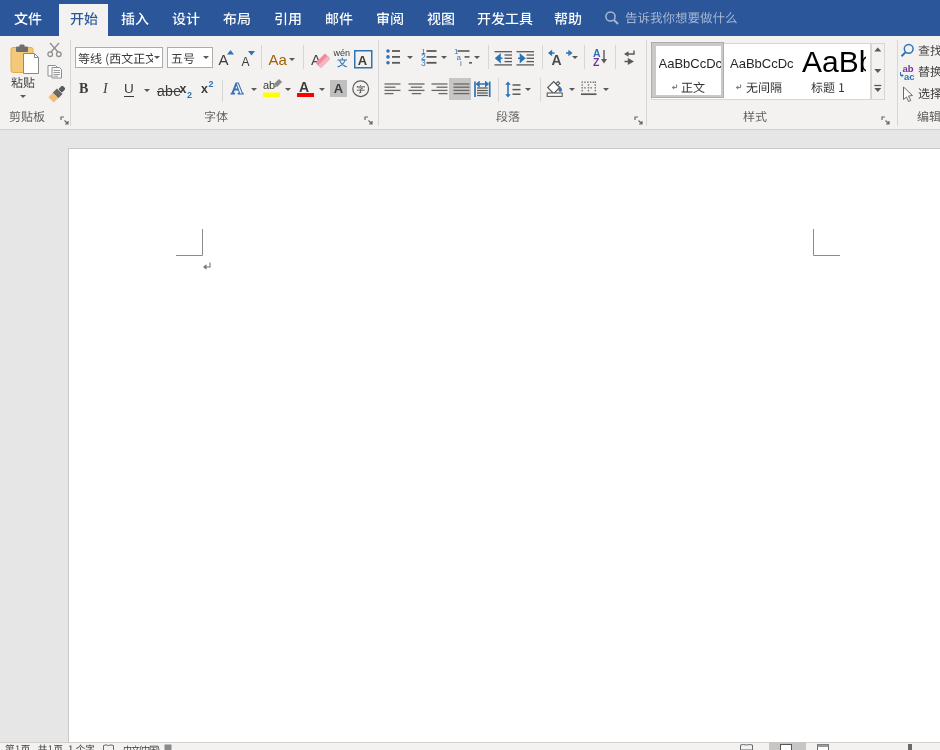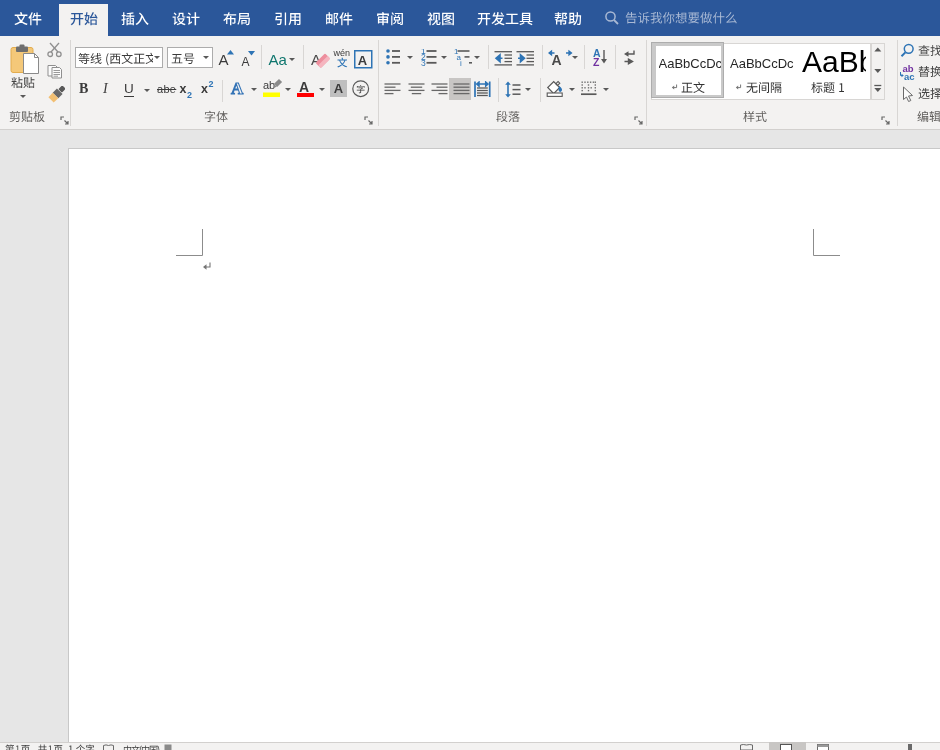--- a/index.html
+++ b/index.html
@@ -137,21 +137,21 @@
 <div class="dd" style="left:202.5px;top:55.5px"></div>
 <div class="abs" style="left:218.5px;top:51px;font-size:15px;color:#3b3b3b">A</div>
 <svg class="abs" style="left:226.5px;top:50px" width="7" height="5">
       <path d="M3.5 0L7 4.5H0Z" fill="#2E74B5"></path>
     </svg>
 <div class="abs" style="left:241.5px;top:55px;font-size:12px;color:#3b3b3b">A</div>
 <svg class="abs" style="left:248px;top:50.5px" width="7" height="5">
       <path d="M3.5 4.5L0 0H7Z" fill="#2E74B5"></path>
     </svg>
 <div class="vsep" style="left:261px;top:45px;height:24px"></div>
-<div class="abs" style="left:268.5px;top:50.5px;font-size:15px;color:#0f766e">Aa</div>
+<div class="abs" style="left:268.5px;top:50.5px;font-size:15px;color:#a16207">Aa</div>
 <div class="dd" style="left:289px;top:57.5px"></div>
 <div class="vsep" style="left:302.5px;top:45px;height:24px"></div>
 <svg class="abs" style="left:311px;top:50px" width="20" height="19">
 <text x="0" y="15" font-size="15" fill="#4a4a4a" font-family="Liberation Sans">A</text>
 <g transform="rotate(-45 12 10.5)">
         <rect x="5" y="6.8" width="13.5" height="7.6" rx="1.6" fill="#ED8E9D"></rect>
         <path d="M6.6 10.5 H18.5 V12.8 Q18.5 14.4 16.9 14.4 H6.6 Q5 14.4 5 12.8 V12 Q5 10.5 6.6 10.5Z" fill="#F6BCC5" opacity="0.85"></path>
       </g>
 </svg>
 <div class="abs" style="left:333.5px;top:47.5px;font-size:9px;color:#3b3b3b">wén</div>
@@ -159,21 +159,21 @@
       <path transform="translate(0,12.5)" fill="#2E74B5" d="M7.5 -6.6 8.5 -6.3Q7.8 -4.4 6.8 -3.0Q5.8 -1.6 4.3 -0.7Q2.9 0.3 0.9 0.9Q0.9 0.7 0.8 0.6Q0.7 0.4 0.6 0.2Q0.4 0.0 0.3 -0.1Q2.2 -0.6 3.6 -1.4Q5.0 -2.3 5.9 -3.5Q6.9 -4.8 7.5 -6.6ZM3.0 -6.5Q3.6 -4.9 4.6 -3.7Q5.6 -2.4 7.0 -1.5Q8.4 -0.6 10.2 -0.1Q10.1 -0.0 10.0 0.2Q9.8 0.3 9.7 0.5Q9.6 0.7 9.5 0.8Q7.6 0.3 6.2 -0.7Q4.8 -1.7 3.8 -3.1Q2.7 -4.5 2.1 -6.2ZM0.5 -7.0H10.0V-6.1H0.5ZM4.4 -8.6 5.4 -9.0Q5.7 -8.6 5.9 -8.1Q6.1 -7.7 6.2 -7.3L5.1 -7.0Q5.0 -7.3 4.8 -7.8Q4.6 -8.3 4.4 -8.6Z"></path>
     </svg>
 <svg class="abs" style="left:353.5px;top:50px" width="19" height="19">
       <rect x="0.75" y="0.75" width="17" height="17" fill="none" stroke="#2E74B5" stroke-width="1.5"></rect>
       <text x="3.8" y="14.5" font-size="13px" font-weight="bold" fill="#3B3B3B" font-family="Liberation Sans">A</text>
     </svg>
 <div class="abs" style="left:79px;top:80.5px;font-size:14px;font-weight:bold;color:#3b3b3b;font-family:'Liberation Serif'">B</div>
 <div class="abs" style="left:103px;top:80.5px;font-size:14px;font-style:italic;color:#3b3b3b;font-family:'Liberation Serif'">I</div>
 <div class="abs" style="left:124px;top:81px;font-size:13.5px;color:#3b3b3b;border-bottom:1.5px solid #3b3b3b;line-height:15px;">U</div>
 <div class="dd" style="left:143.5px;top:88.5px"></div>
-<div class="abs" style="left:157px;top:83px;font-size:11px;color:#3b3b3b;text-decoration:line-through;letter-spacing:0.3px">abe</div>
+<div class="abs" style="left:157px;top:83px;font-size:14px;color:#3b3b3b;text-decoration:line-through;letter-spacing:0.3px">abe</div>
 <div class="abs" style="left:179.5px;top:82px;font-size:12.5px;font-weight:bold;color:#3b3b3b">x</div>
     <div class="abs" style="left:187px;top:90px;font-size:9px;font-weight:bold;color:#2E74B5">2</div>
 <div class="abs" style="left:201px;top:82px;font-size:12.5px;font-weight:bold;color:#3b3b3b">x</div>
     <div class="abs" style="left:208.5px;top:79px;font-size:9px;font-weight:bold;color:#2E74B5">2</div>
 <div class="vsep" style="left:222px;top:80px;height:22px"></div>
 <div class="abs" style="left:231px;top:79px;font-size:17px;font-weight:bold;color:rgba(255,255,255,0);-webkit-text-stroke:1.05px #3272B5;font-family:'Liberation Serif'">A</div>
 <div class="dd" style="left:250.5px;top:87.7px"></div>
 <svg class="abs" style="left:263px;top:78px" width="20" height="20">
 <text x="0" y="11" font-size="11" fill="#3b3b3b" font-family="Liberation Sans">ab</text>
 <g transform="rotate(45 14 6)">

